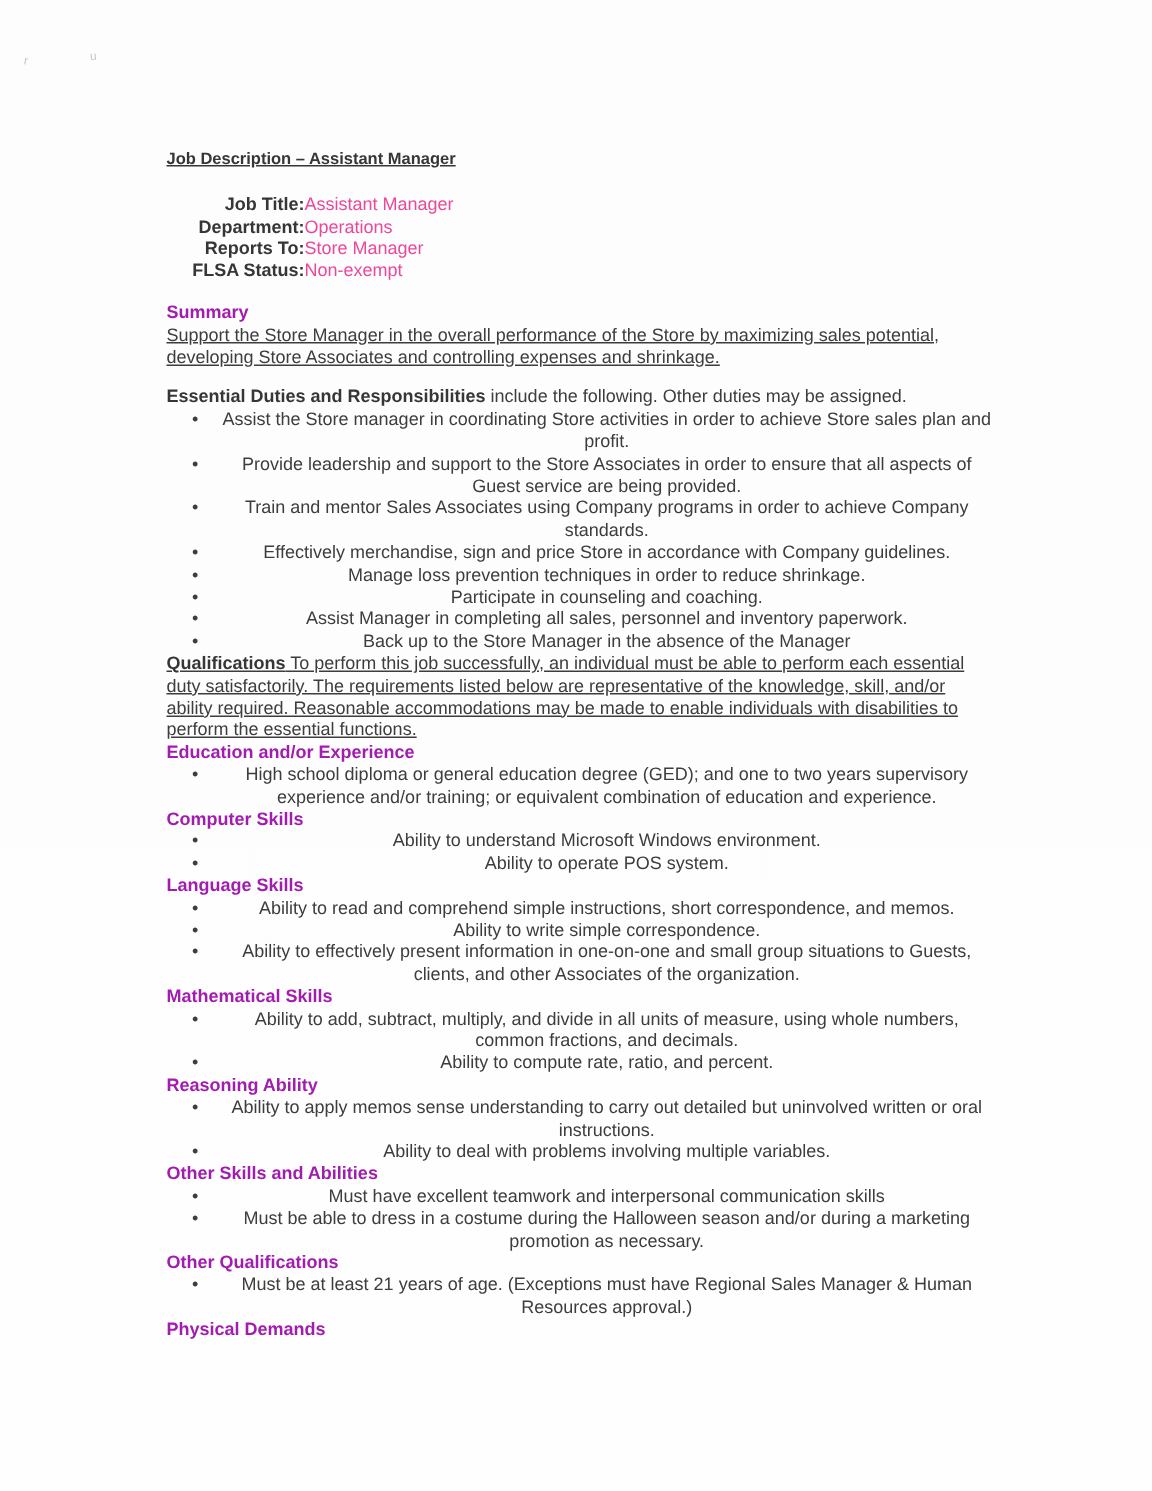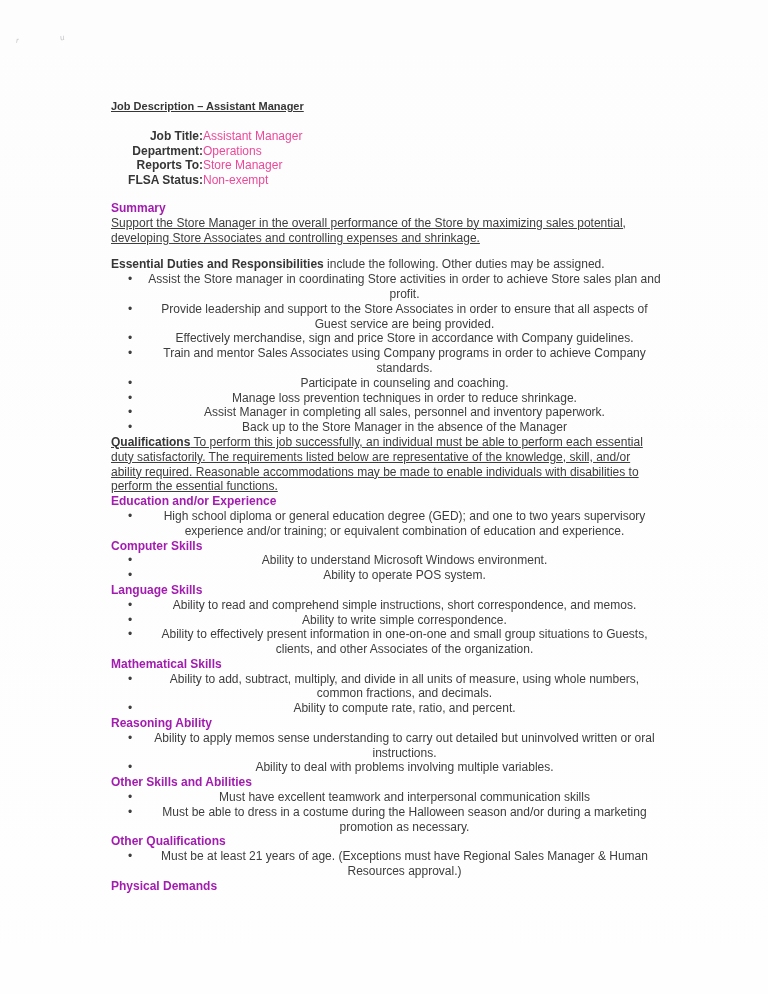--- a/index.html
+++ b/index.html
@@ -113,24 +113,24 @@
 
   <div class="h">Summary</div>
   <p class="body-text">Support the Store Manager in the overall performance of the Store by maximizing sales potential, developing Store Associates and controlling expenses and shrinkage.</p>
 
   <p class="lead">
     <span class="lead-bold">Essential Duties and Responsibilities</span><span> include the following. Other duties may be assigned.</span>
   </p>
   <ul class="ul">
       <li>Assist the Store manager in coordinating Store activities in order to achieve Store sales plan and profit.</li>
       <li>Provide leadership and support to the Store Associates in order to ensure that all aspects of Guest service are being provided.</li>
+      <li>Train and mentor Sales Associates using Company programs in order to achieve Company standards.</li>
       <li>Effectively merchandise, sign and price Store in accordance with Company guidelines.</li>
-      <li>Train and mentor Sales Associates using Company programs in order to achieve Company standards.</li>
+      <li>Manage loss prevention techniques in order to reduce shrinkage.</li>
       <li>Participate in counseling and coaching.</li>
-      <li>Manage loss prevention techniques in order to reduce shrinkage.</li>
       <li>Assist Manager in completing all sales, personnel and inventory paperwork.</li>
       <li>Back up to the Store Manager in the absence of the Manager</li>
     </ul>
 
   <p class="body-text">
     <span class="lead-bold">Qualifications</span><span> To perform this job successfully, an individual must be able to perform each essential duty satisfactorily. The requirements listed below are representative of the knowledge, skill, and/or ability required. Reasonable accommodations may be made to enable individuals with disabilities to perform the essential functions.</span>
   </p>
 
   <div>
       <div class="h">Education and/or Experience</div>

